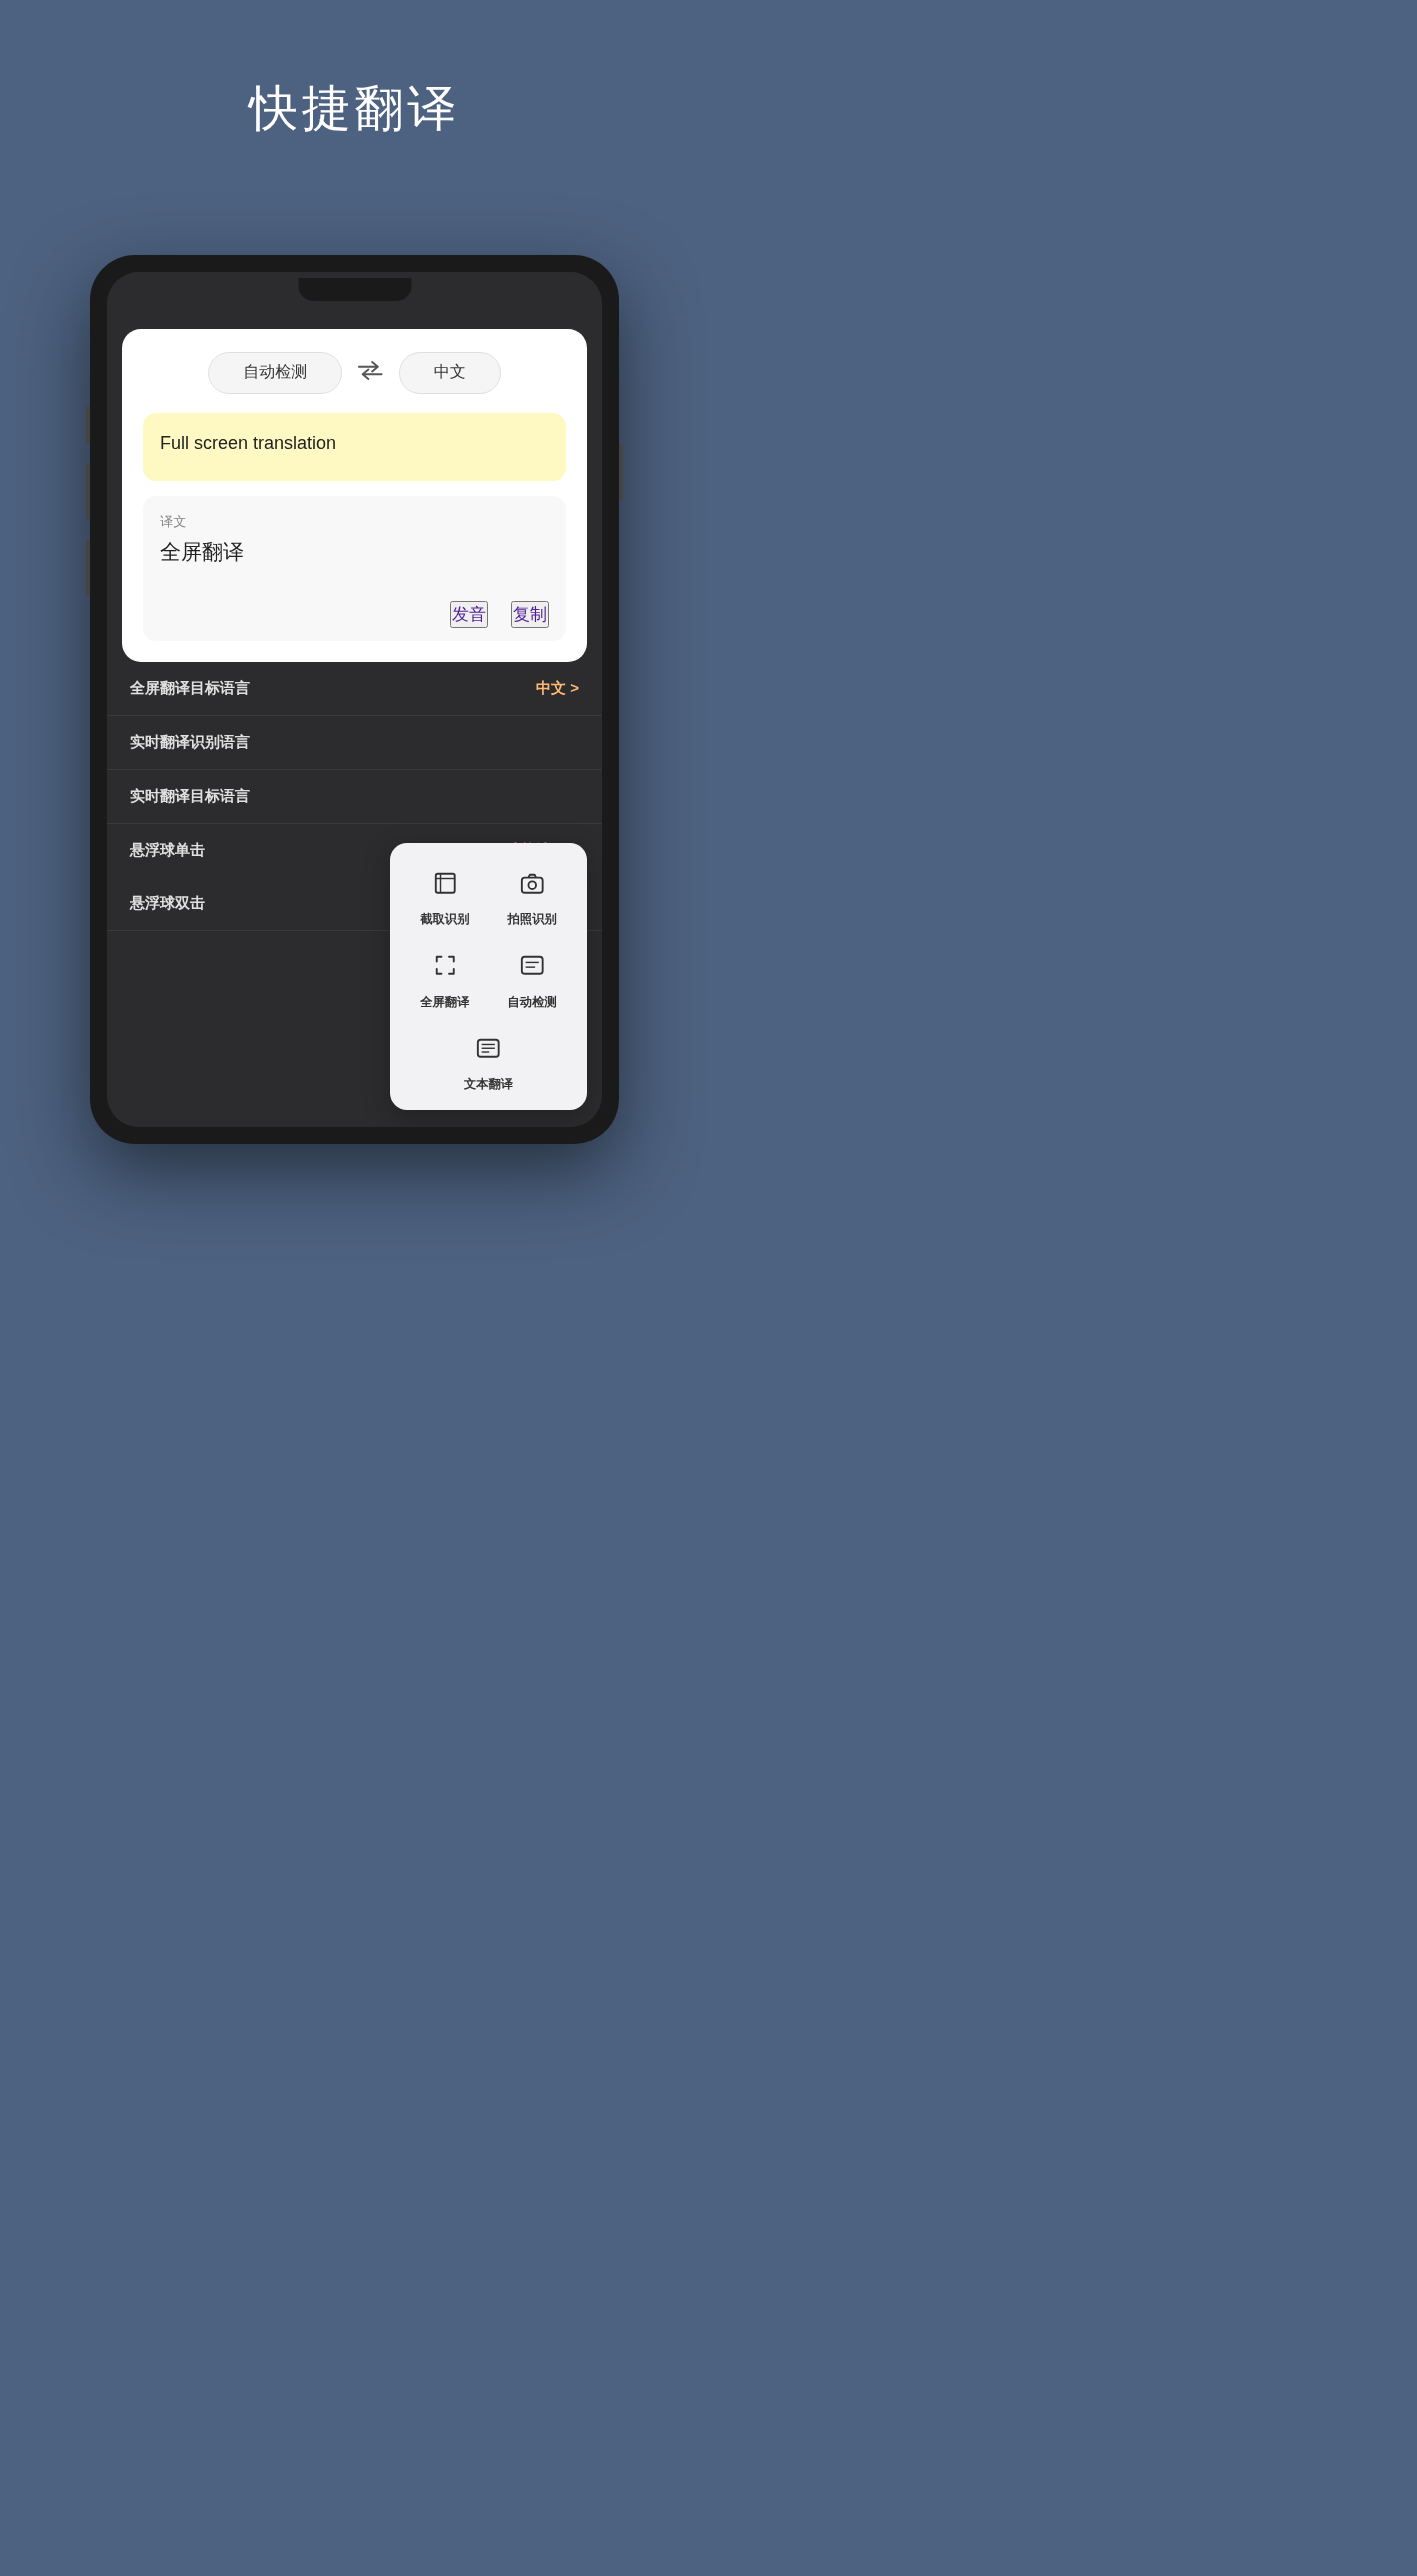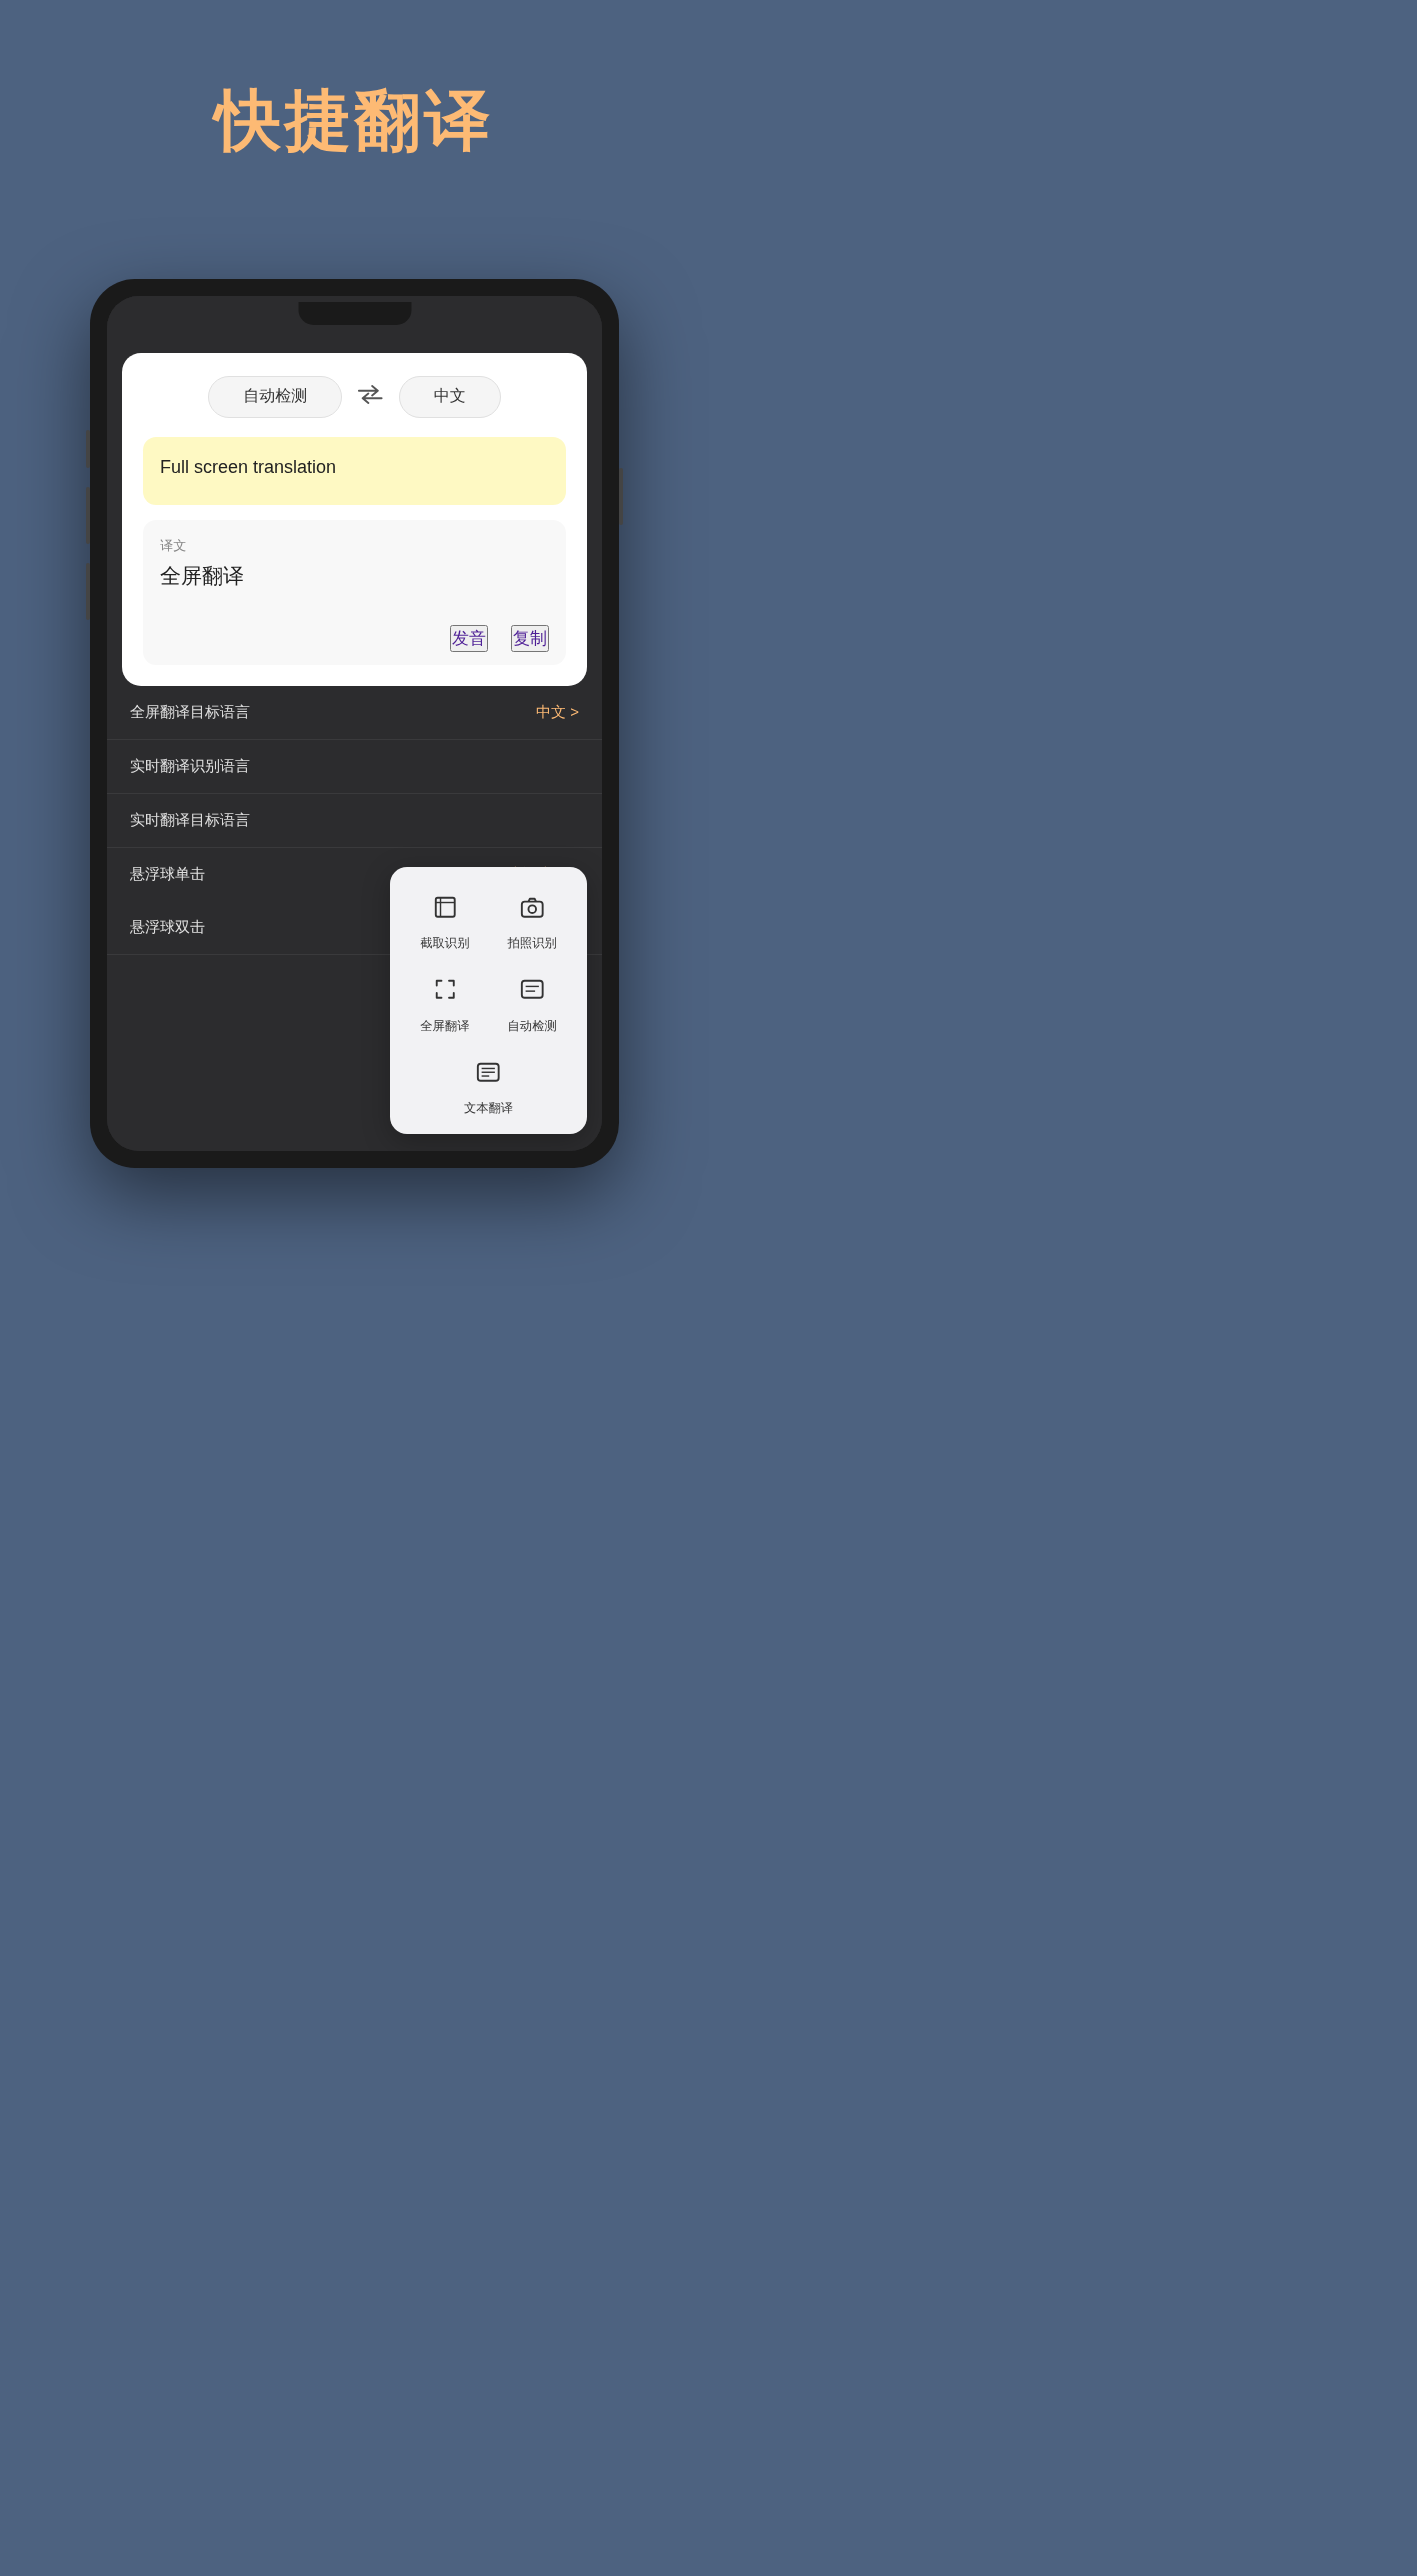--- a/index.html
+++ b/index.html
@@ -9,23 +9,23 @@
       background-color: #4d6280;
       font-family: -apple-system, 'PingFang SC', 'Hiragino Sans GB', 'Microsoft YaHei', sans-serif;
       display: flex;
       flex-direction: column;
       align-items: center;
       overflow-x: hidden;
     }
 
     
     .page-title {
-      color: #fdba74;
-      font-size: 66px;
-      font-weight: 700;
+      color: #ffffff;
+      font-size: 49px;
+      font-weight: 400;
       text-align: center;
       margin-top: 76px;
       margin-bottom: 113px;
       letter-spacing: 3.8px;
     }
 
     
     .phone-wrapper {
       width: 529px;
       position: relative;
@@ -154,20 +154,21 @@
       color: #4c1d95;
       cursor: pointer;
       margin-top: 12px;
     }
 
     
     .settings-list {
       background: #2c2c2e;
       padding: 0 0 0 0;
       position: relative;
+      font-weight: bold;
     }
 
     .settings-row {
       display: flex;
       align-items: center;
       justify-content: space-between;
       padding: 17px 23px;
       border-bottom: 0.9px solid #3a3a3c;
     }
 

